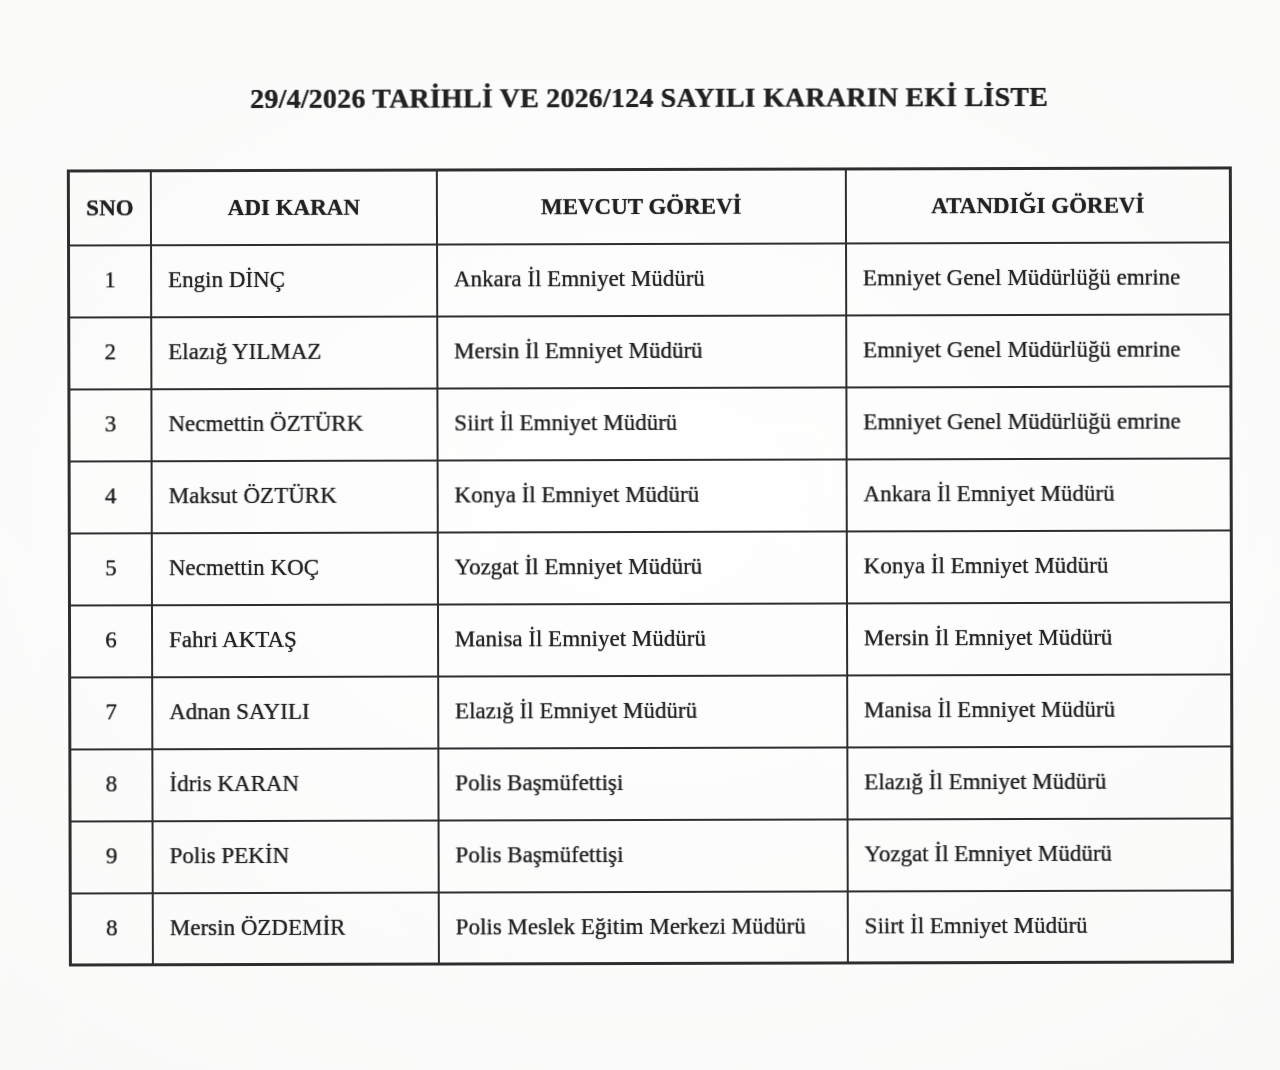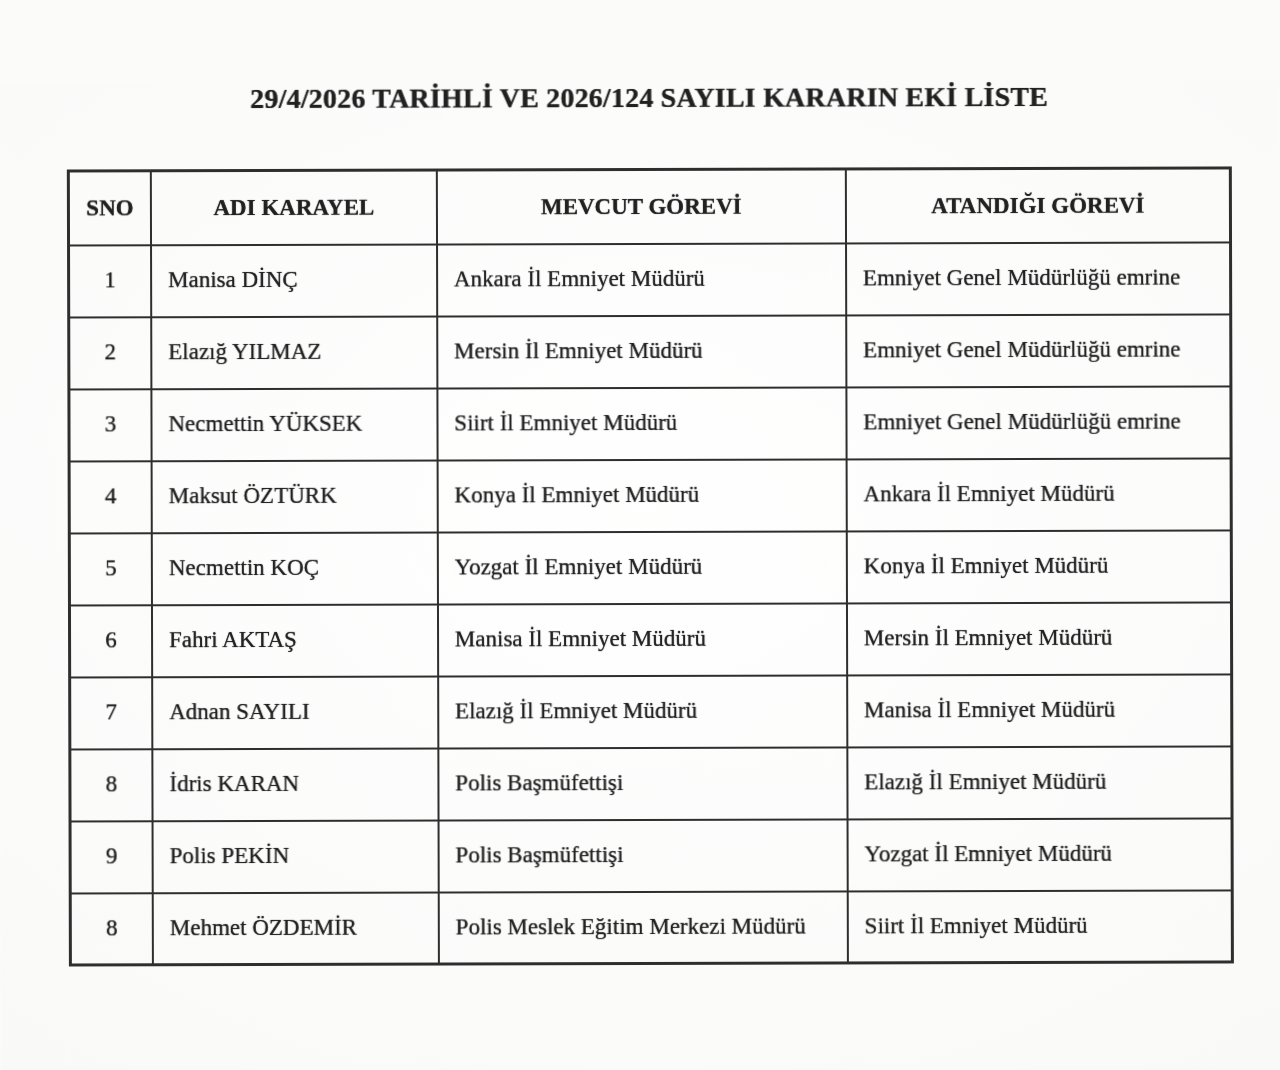--- a/index.html
+++ b/index.html
@@ -80,41 +80,41 @@
   <table class="decree-table">
     <colgroup>
       <col class="c-sno">
       <col class="c-name">
       <col class="c-current">
       <col class="c-assigned">
     </colgroup>
     <thead>
       <tr>
         <th>SNO</th>
-        <th>ADI KARAYEL</th>
+        <th>ADI KARAN</th>
         <th>MEVCUT GÖREVİ</th>
         <th>ATANDIĞI GÖREVİ</th>
       </tr>
     </thead>
     <tbody>
         <tr>
           <td class="col-sno">1</td>
-          <td class="col-name">Manisa DİNÇ</td>
+          <td class="col-name">Engin DİNÇ</td>
           <td class="col-current">Ankara İl Emniyet Müdürü</td>
           <td class="col-assigned">Emniyet Genel Müdürlüğü emrine</td>
         </tr>
         <tr>
           <td class="col-sno">2</td>
           <td class="col-name">Elazığ YILMAZ</td>
           <td class="col-current">Mersin İl Emniyet Müdürü</td>
           <td class="col-assigned">Emniyet Genel Müdürlüğü emrine</td>
         </tr>
         <tr>
           <td class="col-sno">3</td>
-          <td class="col-name">Necmettin YÜKSEK</td>
+          <td class="col-name">Necmettin ÖZTÜRK</td>
           <td class="col-current">Siirt İl Emniyet Müdürü</td>
           <td class="col-assigned">Emniyet Genel Müdürlüğü emrine</td>
         </tr>
         <tr>
           <td class="col-sno">4</td>
           <td class="col-name">Maksut ÖZTÜRK</td>
           <td class="col-current">Konya İl Emniyet Müdürü</td>
           <td class="col-assigned">Ankara İl Emniyet Müdürü</td>
         </tr>
         <tr>
@@ -142,20 +142,20 @@
           <td class="col-assigned">Elazığ İl Emniyet Müdürü</td>
         </tr>
         <tr>
           <td class="col-sno">9</td>
           <td class="col-name">Polis PEKİN</td>
           <td class="col-current">Polis Başmüfettişi</td>
           <td class="col-assigned">Yozgat İl Emniyet Müdürü</td>
         </tr>
         <tr>
           <td class="col-sno">8</td>
-          <td class="col-name">Mehmet ÖZDEMİR</td>
+          <td class="col-name">Mersin ÖZDEMİR</td>
           <td class="col-current">Polis Meslek Eğitim Merkezi Müdürü</td>
           <td class="col-assigned">Siirt İl Emniyet Müdürü</td>
         </tr>
       </tbody>
   </table>
 
 </div>
 
 </body></html>

